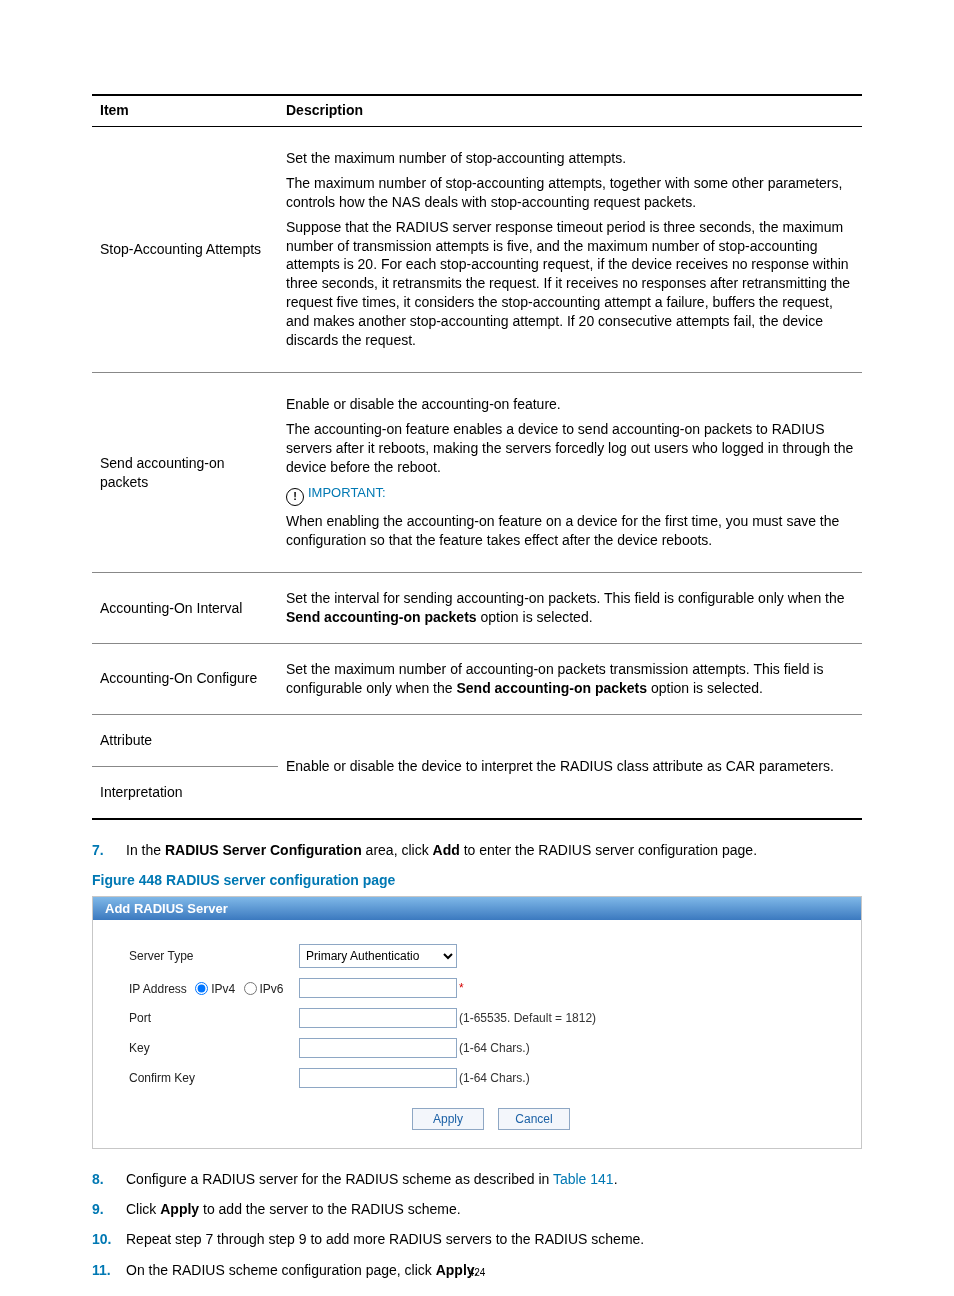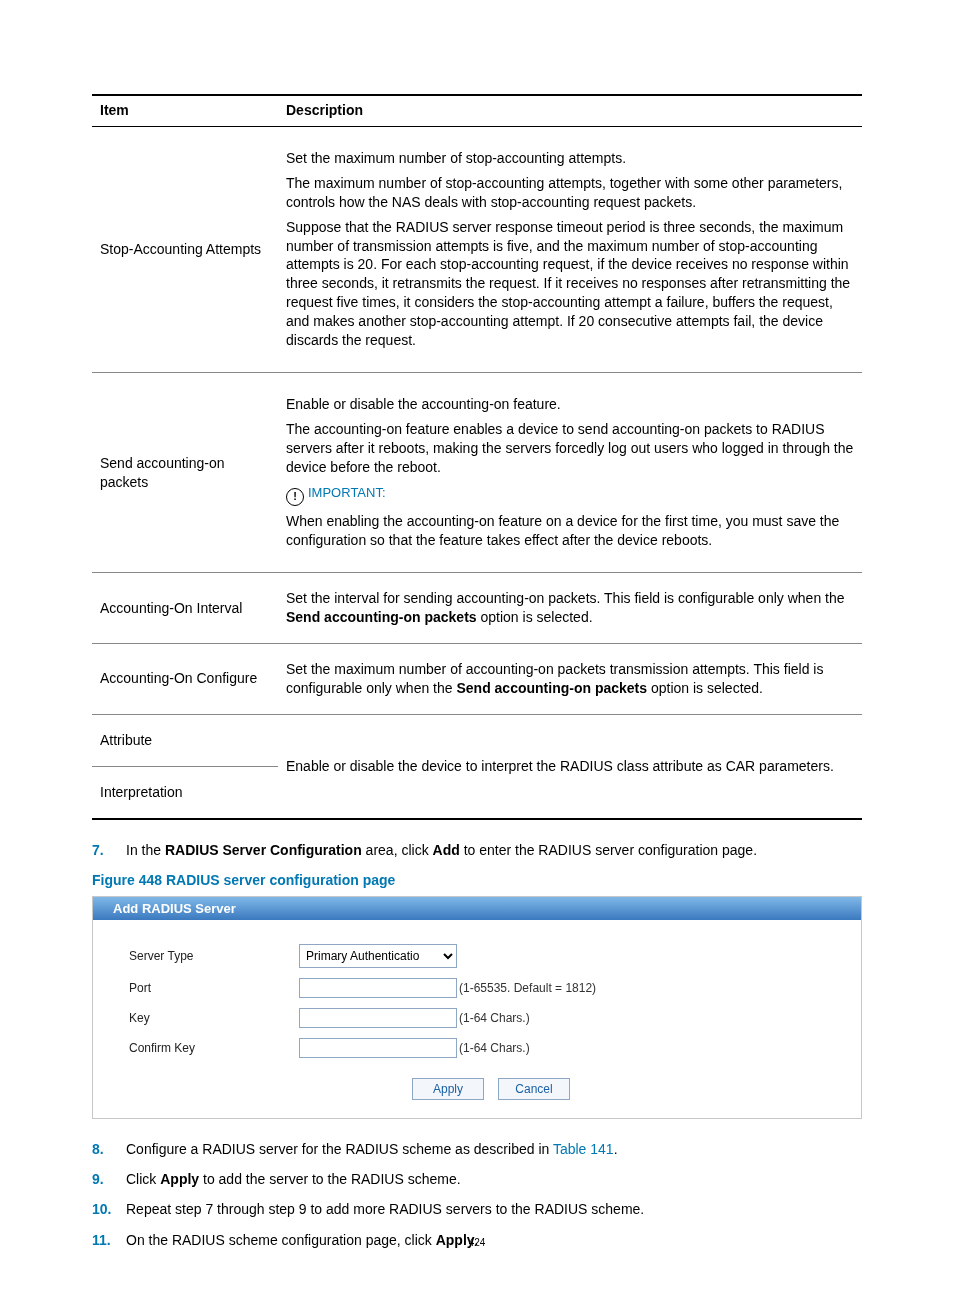--- a/index.html
+++ b/index.html
@@ -96,21 +96,21 @@
     border: 1px solid #c7c7c7;
     font-family: Tahoma, Arial, sans-serif;
     font-size: 12px;
     color: #222;
     margin-bottom: 4px;
   }
   .form-titlebar {
     background: linear-gradient(to bottom, #7fb8e8, #3b79bf);
     color: #fff;
     font-weight: bold;
-    padding: 4px 20px;
+    padding: 4px 12px;
     font-size: 13px;
   }
   .form-body {
     padding: 14px 8px 12px 36px;
   }
   .form-row {
     display: flex;
     align-items: center;
     margin: 10px 0;
   }
@@ -231,20 +231,31 @@
   <div class="form-frame">
     <div class="form-titlebar">Add RADIUS Server</div>
     <div class="form-body">
       <div class="form-row">
         <span class="lbl">Server Type</span>
         <select>
           <option>Primary Authenticatio</option>
         </select>
       </div>
       <div class="form-row">
+        <span class="lbl">
+          <span>IP Address</span>
+          <span class="radio-wrap">
+            <input type="radio" checked="" style=""><span>IPv4</span>
+            <input type="radio" style=""><span>IPv6</span>
+          </span>
+        </span>
+        <input type="text" value="" style="">
+        <span class="req">*</span>
+      </div>
+      <div class="form-row">
         <span class="lbl">Port</span>
         <input type="text" value="" style="">
         <span class="hint">(1-65535. Default = 1812)</span>
       </div>
       <div class="form-row">
         <span class="lbl">Key</span>
         <input type="password" value="" style="">
         <span class="hint">(1-64 Chars.)</span>
       </div>
       <div class="form-row">

